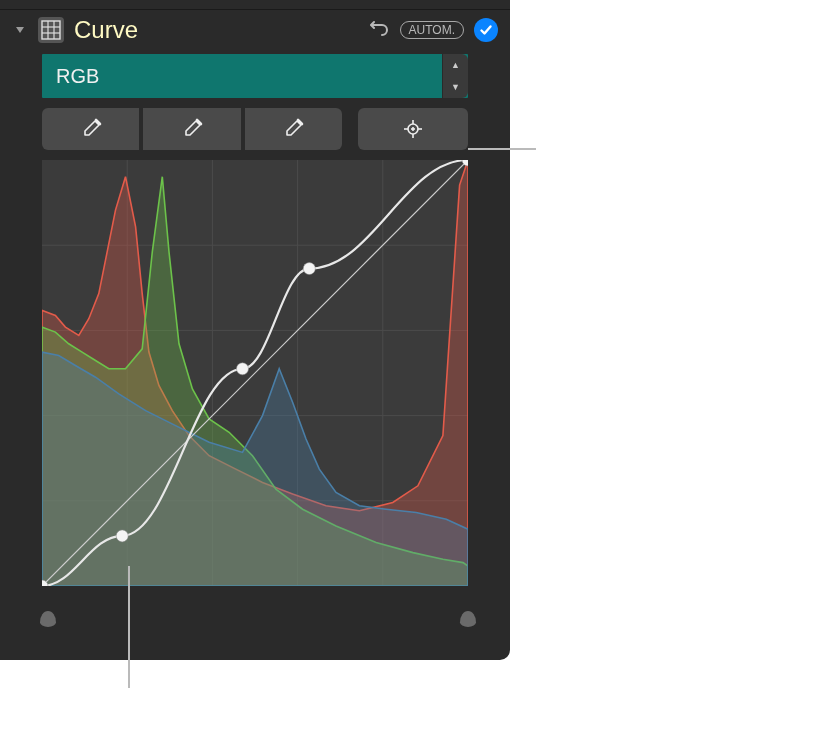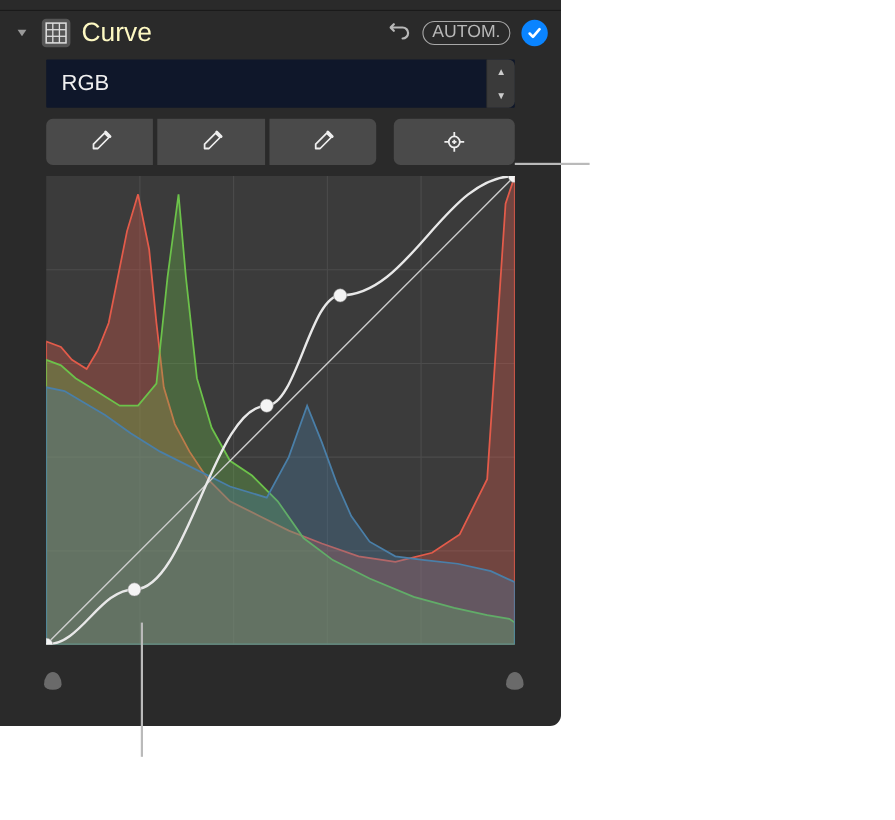--- a/index.html
+++ b/index.html
@@ -58,39 +58,39 @@
       gap: 10px;
     }
     .undo-icon {
       color: #b8b8b8;
       font-size: 18px;
     }
     .auto-pill {
       border: 1.5px solid #a8a8a8;
       border-radius: 12px;
       color: #b8b8b8;
-      font-size: 16px;
+      font-size: 12px;
       padding: 1px 8px;
       font-weight: 500;
     }
     .check-circle {
       width: 24px;
       height: 24px;
       background: #0a84ff;
       border-radius: 50%;
       color: #fff;
       display: inline-flex;
       align-items: center;
       justify-content: center;
       font-size: 15px;
       font-weight: 700;
     }
     .dropdown {
       margin: 0 42px;
-      background: #0f172a;
+      background: #0f766e;
       height: 44px;
       border-radius: 1px;
       display: flex;
       align-items: center;
       padding: 0 14px;
       color: #f0f0f0;
       font-size: 20px;
       position: relative;
     }
     .dropdown .stepper {

